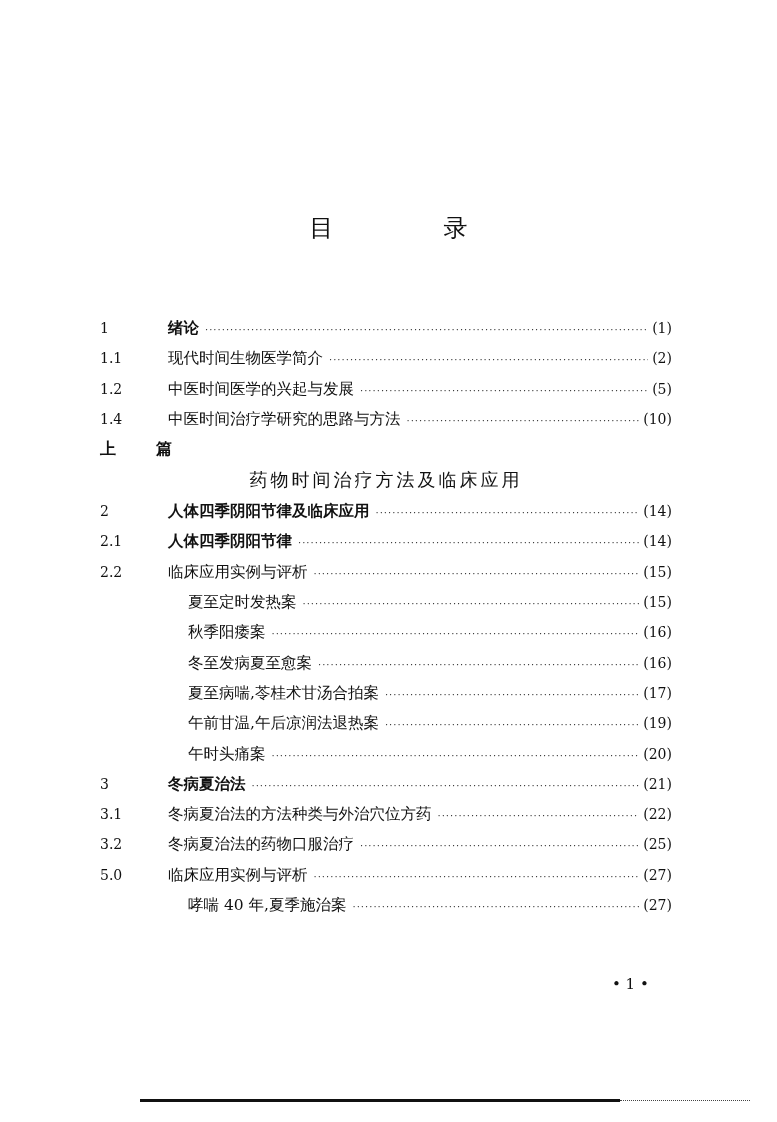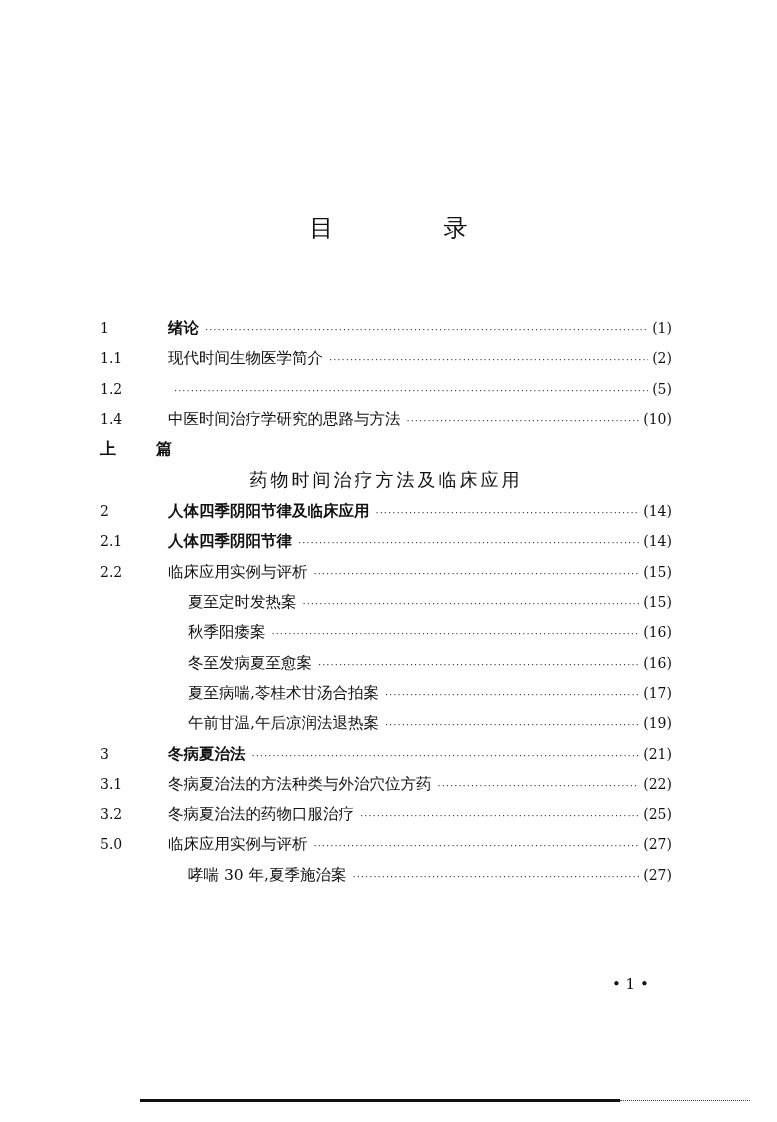--- a/index.html
+++ b/index.html
@@ -45,20 +45,21 @@
         <span class="page">(1)</span>
       </div>
       <div class="row">
         <span class="num">1.1</span>
         <span class="text">现代时间生物医学简介</span>
         <span class="dots"></span>
         <span class="page">(2)</span>
       </div>
       <div class="row">
         <span class="num">1.2</span>
+        <span class="text">中医时间医学的兴起与发展</span>
         <span class="dots"></span>
         <span class="page">(5)</span>
       </div>
       <div class="row">
         <span class="num">1.4</span>
         <span class="text">中医时间治疗学研究的思路与方法</span>
         <span class="dots"></span>
         <span class="page">(10)</span>
       </div>
     </div>
@@ -108,20 +109,26 @@
         <span class="text">夏至病喘,苓桂术甘汤合拍案</span>
         <span class="dots"></span>
         <span class="page">(17)</span>
       </div>
       <div class="row sub">
         <span class="num"></span>
         <span class="text">午前甘温,午后凉润法退热案</span>
         <span class="dots"></span>
         <span class="page">(19)</span>
       </div>
+      <div class="row sub">
+        <span class="num"></span>
+        <span class="text">午时头痛案</span>
+        <span class="dots"></span>
+        <span class="page">(20)</span>
+      </div>
       <div class="row bold">
         <span class="num">3</span>
         <span class="text">冬病夏治法</span>
         <span class="dots"></span>
         <span class="page">(21)</span>
       </div>
       <div class="row">
         <span class="num">3.1</span>
         <span class="text">冬病夏治法的方法种类与外治穴位方药</span>
         <span class="dots"></span>
@@ -134,21 +141,21 @@
         <span class="page">(25)</span>
       </div>
       <div class="row">
         <span class="num">5.0</span>
         <span class="text">临床应用实例与评析</span>
         <span class="dots"></span>
         <span class="page">(27)</span>
       </div>
       <div class="row sub">
         <span class="num"></span>
-        <span class="text">哮喘 30 年,夏季施治案</span>
+        <span class="text">哮喘 40 年,夏季施治案</span>
         <span class="dots"></span>
         <span class="page">(27)</span>
       </div>
     </div>
 </div>
 
 <div class="folio">• 1 •</div>
 <div class="bottom-rule"></div>
 <div class="bottom-rule-fade"></div>
 

